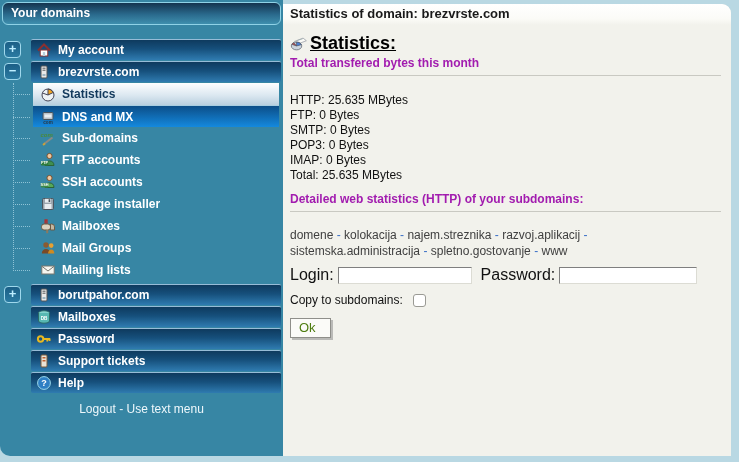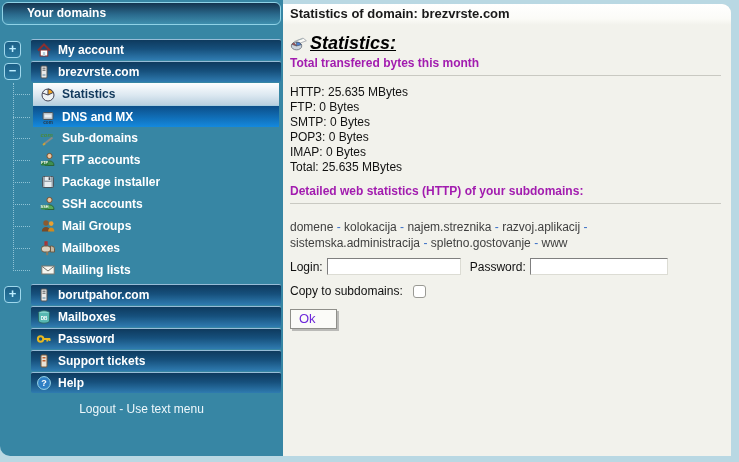--- a/index.html
+++ b/index.html
@@ -4,21 +4,21 @@
 <style>
   * { margin:0; padding:0; box-sizing:border-box; }
   html,body { width:739px; height:462px; }
   body { font-family:"Liberation Sans","DejaVu Sans",sans-serif; background:#b9d8e3; overflow:hidden; }
   .page { position:relative; width:739px; height:462px; display:flex; }
 
   
   .sidebar { position:relative; width:283px; height:456px; background:#3786a4; border-bottom-left-radius:10px; flex:none; display:flex; flex-direction:column; }
   .side-header { margin:2px 2px 0 2px; height:23px; line-height:21px; border:1px solid #8fd2e6; border-radius:6px;
       background:linear-gradient(180deg,#14344f 0%,#2a6a8d 55%,#3f8fae 100%);
-      color:#fff; font-size:12px; font-weight:bold; padding-left:24px; }
+      color:#fff; font-size:12px; font-weight:bold; padding-left:8px; }
   .menu { margin-top:14px; }
   .menu-row { display:flex; align-items:center; height:21px; margin-bottom:1px; }
   .toggle-cell { width:31px; flex:none; display:flex; justify-content:flex-start; padding-left:4px; }
   .toggle-btn { width:17px; height:17px; border:1px solid #9fd8ec; border-radius:4px; color:#bdeeff;
       background:linear-gradient(180deg,#1b5f86,#2b7ba2); font-size:13px; font-weight:bold; line-height:14px;
       text-align:center; cursor:pointer; }
   .bar { flex:1; height:21px; margin-right:2px; border-radius:2px; display:flex; align-items:center; gap:6px; padding-left:4px;
       background:linear-gradient(180deg,#0e3a5e 0%,#16507c 45%,#2f7bb0 100%);
       border-top:1px solid rgba(255,255,255,.5); color:#fff; font-size:12px; font-weight:bold; cursor:pointer; }
   .children { position:relative; padding-left:33px; }
@@ -33,40 +33,40 @@
   .gap3 { height:3px; }
   .logout { margin-top:8px; text-align:center; color:#eef8fc; font-size:12px; cursor:pointer; }
 
   
   .main-wrap { flex:1; padding:4px 8px 6px 0; }
   .main { position:relative; width:448px; height:452px; background:#f2f2ec; border-top-right-radius:9px; overflow:hidden; }
   .titlebar { height:21px; line-height:20px; padding-left:7px; font-size:13px; font-weight:bold; color:#191919;
       background:linear-gradient(180deg,#ffffff 0%,#fbfbf7 70%,#f2f2ec 100%); border-top-right-radius:9px; }
   .content { padding:6px 10px 0 7px; font-size:12px; color:#111; }
   .stats-heading-row { display:flex; align-items:center; gap:3px; margin-top:2px; }
-  .stats-heading-row h1 { font-size:18px; font-weight:bold; color:#000; text-decoration:underline;font-style:italic; }
+  .stats-heading-row h1 { font-size:18px; font-weight:bold; color:#000; text-decoration:underline; }
   .bold-sub { font-weight:bold; font-size:12px; color:#a21caf; margin-top:2px; }
   hr.div { border:none; border-top:1px solid #c9c9c2; margin:5px 0 0 0; }
-  .stats-block { margin-top:9px; line-height:15px; }
+  .stats-block { margin-top:17px; line-height:15px; }
   .detailed { margin-top:9px; }
   .links { margin-top:15px; line-height:16px; color:#3a6fc6; width:430px; }
   .links a { color:#404040; text-decoration:none; cursor:pointer; }
   .protect { margin-top:11px; }
   .form-row { margin-top:7px; display:flex; align-items:center; }
-  .form-row label { font-size:12px; }
+  .form-row label { font-size:16px; }
   .form-row input[type=text] { height:17px; border:1px solid; border-color:#7f7f7f #dcdcd4 #dcdcd4 #7f7f7f;
       background:#fff; margin-left:4px; font-size:12px; padding:0 2px; }
   .in-login { width:134px; }
   .in-pass { width:138px; }
   .lab-pass { margin-left:9px; }
   .copy-row { margin-top:9px; display:flex; align-items:center; gap:10px; }
   .copy-row input[type=checkbox] { appearance:none; -webkit-appearance:none; width:13px; height:13px;
       border:1px solid #9a9a94; border-radius:3px; background:#fff; cursor:pointer; }
-  .ok-btn { margin-top:11px; font-size:13px; color:#6d28d9; background:#fbfbf8; border:1px solid #8f8f8a;
-      padding:1px 20px 2px 8px; box-shadow:2px 2px 0 rgba(140,140,140,.55); cursor:pointer;
+  .ok-btn { margin-top:11px; font-size:13px; color:#4d7c0f; background:#fbfbf8; border:1px solid #8f8f8a;
+      padding:1px 14px 2px 8px; box-shadow:2px 2px 0 rgba(140,140,140,.55); cursor:pointer;
       font-family:"Liberation Sans","DejaVu Sans",sans-serif; }
 </style>
 </head>
 <body>
 
 <div class="page">
 
   <div class="sidebar">
     <div class="side-header">Your domains</div>
     <div class="menu" id="menu">
@@ -139,60 +139,60 @@
                 <path d="M5 13.5c0-3 2-4.6 4.5-4.6s4.5 1.6 4.5 4.6Z" fill="#3f8f4f" stroke="#2b6437"></path>
                 <rect x="0.8" y="9" width="7.4" height="4.4" rx="1" fill="#2f7d3f"></rect>
                 <text x="4.5" y="12.4" font-size="3.8" text-anchor="middle" fill="#fff" font-weight="bold">FTP</text>
               </svg>
             </span>
             <span>FTP accounts</span>
           </div>
           <div class="child-row">
             <span class="mi">
               <svg viewBox="0 0 16 16">
+                <circle cx="9.5" cy="4" r="2.6" fill="#f0c8a0" stroke="#7a5230"></circle>
+                <path d="M5 13.5c0-3 2-4.6 4.5-4.6s4.5 1.6 4.5 4.6Z" fill="#57a957" stroke="#2b6437"></path>
+                <rect x="0.8" y="9" width="7.4" height="4.4" rx="1" fill="#3a8a4a"></rect>
+                <text x="4.5" y="12.4" font-size="3.8" text-anchor="middle" fill="#fff" font-weight="bold">SSH</text>
+              </svg>
+            </span>
+            <span>SSH accounts</span>
+          </div>
+          <div class="child-row">
+            <span class="mi">
+              <svg viewBox="0 0 16 16">
                 <rect x="2.5" y="2.5" width="11" height="11" rx="1" fill="#9aa5ad" stroke="#4a555e"></rect>
                 <rect x="5" y="2.8" width="6" height="3.8" fill="#e8edf0"></rect>
                 <rect x="8.6" y="3.2" width="1.7" height="2.8" fill="#4a555e"></rect>
                 <rect x="4.5" y="8" width="7" height="5" fill="#e8edf0"></rect>
               </svg>
             </span>
             <span>Package installer</span>
           </div>
           <div class="child-row">
             <span class="mi">
               <svg viewBox="0 0 16 16">
-                <circle cx="9.5" cy="4" r="2.6" fill="#f0c8a0" stroke="#7a5230"></circle>
-                <path d="M5 13.5c0-3 2-4.6 4.5-4.6s4.5 1.6 4.5 4.6Z" fill="#57a957" stroke="#2b6437"></path>
-                <rect x="0.8" y="9" width="7.4" height="4.4" rx="1" fill="#3a8a4a"></rect>
-                <text x="4.5" y="12.4" font-size="3.8" text-anchor="middle" fill="#fff" font-weight="bold">SSH</text>
-              </svg>
-            </span>
-            <span>SSH accounts</span>
+                <path d="M5.2 5.8V2h1.7v3.8" fill="none" stroke="#b03030" stroke-width="1.5"></path>
+                <rect x="1.5" y="6" width="9" height="6" rx="2.6" fill="#dcd2c0" stroke="#6b5a44"></rect>
+                <path d="M10.5 6h1.2A2.8 2.8 0 0 1 14.5 8.8V12h-4Z" fill="#c4b8a2" stroke="#6b5a44"></path>
+                <rect x="6.2" y="12" width="2" height="3.2" fill="#8a7a60"></rect>
+              </svg>
+            </span>
+            <span>Mailboxes</span>
           </div>
           <div class="child-row">
             <span class="mi">
               <svg viewBox="0 0 16 16">
                 <circle cx="6" cy="5" r="2.7" fill="#8a5a30"></circle>
                 <path d="M1.8 13.4c0-3 1.9-4.5 4.2-4.5s4.2 1.5 4.2 4.5Z" fill="#7a4a26"></path>
                 <circle cx="11.2" cy="5.6" r="2.3" fill="#e8a030"></circle>
                 <path d="M8 13.4c.3-2.6 1.6-3.9 3.2-3.9 1.8 0 3.1 1.4 3.1 3.9Z" fill="#d08a20"></path>
               </svg>
             </span>
             <span>Mail Groups</span>
-          </div>
-          <div class="child-row">
-            <span class="mi">
-              <svg viewBox="0 0 16 16">
-                <path d="M5.2 5.8V2h1.7v3.8" fill="none" stroke="#b03030" stroke-width="1.5"></path>
-                <rect x="1.5" y="6" width="9" height="6" rx="2.6" fill="#dcd2c0" stroke="#6b5a44"></rect>
-                <path d="M10.5 6h1.2A2.8 2.8 0 0 1 14.5 8.8V12h-4Z" fill="#c4b8a2" stroke="#6b5a44"></path>
-                <rect x="6.2" y="12" width="2" height="3.2" fill="#8a7a60"></rect>
-              </svg>
-            </span>
-            <span>Mailboxes</span>
           </div>
           <div class="child-row">
             <span class="mi">
               <svg viewBox="0 0 16 16">
                 <rect x="1.8" y="4" width="12.4" height="8" fill="#f6f6f0" stroke="#77776f"></rect>
                 <path d="M1.8 4.2 8 9l6.2-4.8" fill="none" stroke="#77776f"></path>
               </svg>
             </span>
             <span>Mailing lists</span>
           </div>

